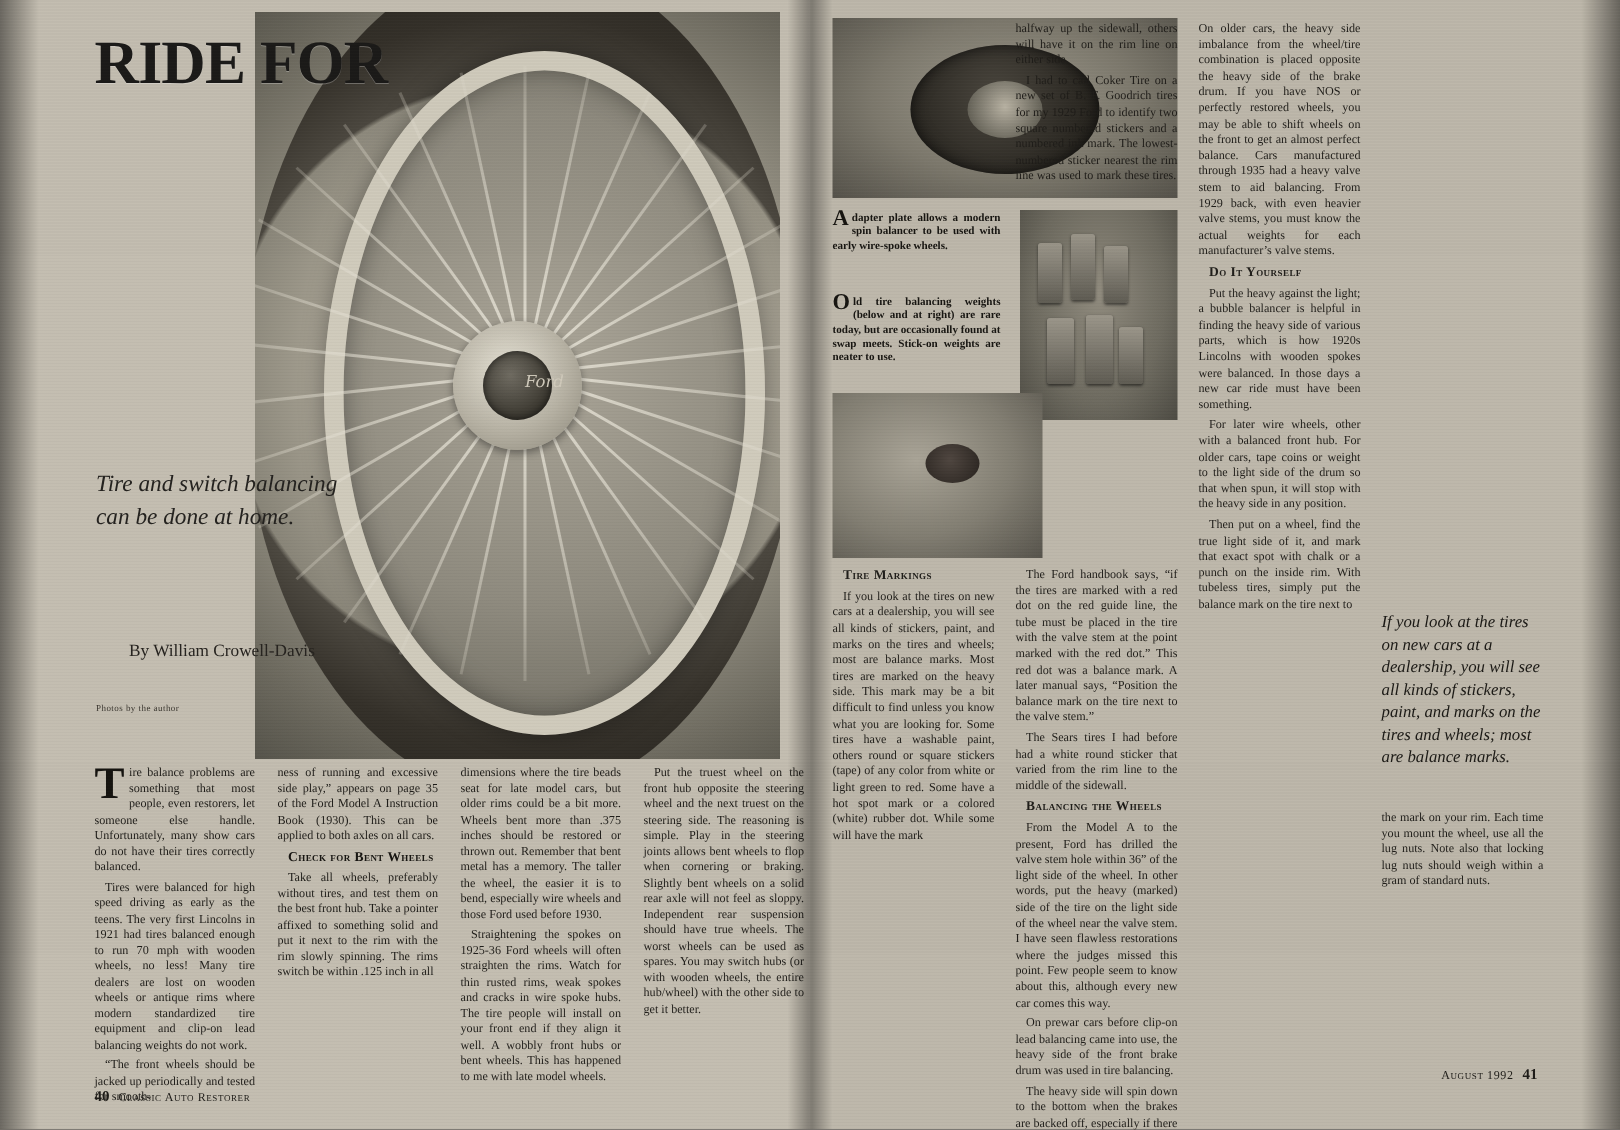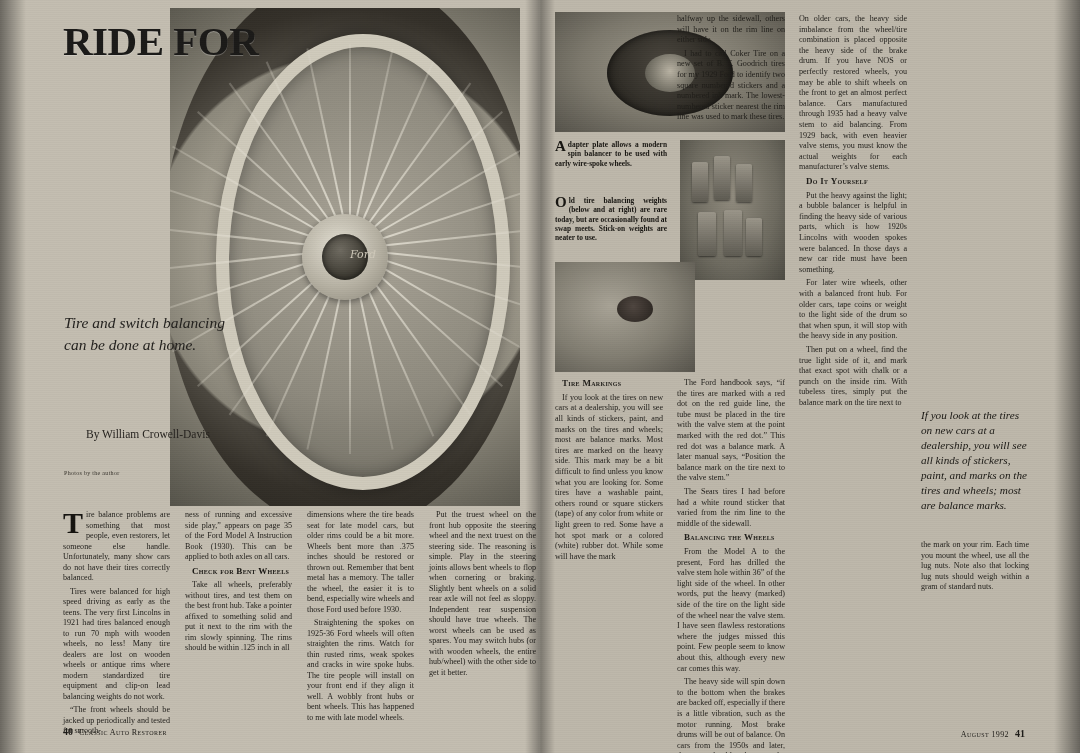--- a/index.html
+++ b/index.html
@@ -218,21 +218,21 @@
     bottom: 16px;
     z-index: 25;
     font-size: 8px;
     color: #1d1b17;
   }
   .folio-left .num { font-weight: bold; font-size: 10px; margin-right: 6px; }
   .folio-left .mag { font-variant: small-caps; letter-spacing: .4px; }
   .folio-right {
     position: absolute;
     right: 55px;
-    bottom: 14px;
+    bottom: 31px;
     z-index: 25;
     font-size: 8px;
     color: #1d1b17;
     text-align: left;
   }
   .folio-right .num { font-weight: bold; font-size: 10px; margin-left: 6px; }
   .folio-right .mag { font-variant: small-caps; letter-spacing: .4px; }
 
   
   .rcol {
@@ -396,21 +396,21 @@
 
   <div class="lcol lcol-1">
     <p class="noindent"><span class="dropcap">T</span><span>ire balance problems are something that most people, even restorers, let someone else handle. Unfortunately, many show cars do not have their tires correctly balanced.</span></p>
     <p>Tires were balanced for high speed driving as early as the teens. The very first Lincolns in 1921 had tires balanced enough to run 70 mph with wooden wheels, no less! Many tire dealers are lost on wooden wheels or antique rims where modern standardized tire equipment and clip-on lead balancing weights do not work.</p>
     <p>“The front wheels should be jacked up periodically and tested for smooth-</p>
   </div>
 
   <div class="lcol lcol-2">
     <p class="noindent">ness of running and excessive side play,” appears on page 35 of the Ford Model A Instruction Book (1930). This can be applied to both axles on all cars.</p>
     <p class="subhead">Check for Bent Wheels</p>
-    <p>Take all wheels, preferably without tires, and test them on the best front hub. Take a pointer affixed to something solid and put it next to the rim with the rim slowly spinning. The rims should be within .125 inch in all</p>
+    <p>Take all wheels, preferably without tires, and test them on the best front hub. Take a pointer affixed to something solid and put it next to the rim with the rim slowly spinning. The rims switch be within .125 inch in all</p>
   </div>
 
   <div class="lcol lcol-3">
     <p class="noindent">dimensions where the tire beads seat for late model cars, but older rims could be a bit more. Wheels bent more than .375 inches should be restored or thrown out. Remember that bent metal has a memory. The taller the wheel, the easier it is to bend, especially wire wheels and those Ford used before 1930.</p>
     <p>Straightening the spokes on 1925-36 Ford wheels will often straighten the rims. Watch for thin rusted rims, weak spokes and cracks in wire spoke hubs. The tire people will install on your front end if they align it well. A wobbly front hubs or bent wheels. This has happened to me with late model wheels.</p>
   </div>
 
   <div class="lcol lcol-4">
     <p>Put the truest wheel on the front hub opposite the steering wheel and the next truest on the steering side. The reasoning is simple. Play in the steering joints allows bent wheels to flop when cornering or braking. Slightly bent wheels on a solid rear axle will not feel as sloppy. Independent rear suspension should have true wheels. The worst wheels can be used as spares. You may switch hubs (or with wooden wheels, the entire hub/wheel) with the other side to get it better.</p>
   </div>
@@ -452,20 +452,21 @@
   <div class="rcol rcol-2" style="top:14px;height:230px;">
     <p class="noindent">halfway up the sidewall, others will have it on the rim line on either side.</p>
     <p>I had to call Coker Tire on a new set of B. F. Goodrich tires for my 1929 Ford to identify two square numbered stickers and a numbered ink mark. The lowest-numbered sticker nearest the rim line was used to mark these tires.</p>
   </div>
 
   <div class="rcol rcol-2">
     <p>The Ford handbook says, “if the tires are marked with a red dot on the red guide line, the tube must be placed in the tire with the valve stem at the point marked with the red dot.” This red dot was a balance mark. A later manual says, “Position the balance mark on the tire next to the valve stem.”</p>
     <p>The Sears tires I had before had a white round sticker that varied from the rim line to the middle of the sidewall.</p>
     <p class="smallcaps-head">Balancing the Wheels</p>
     <p>From the Model A to the present, Ford has drilled the valve stem hole within 36” of the light side of the wheel. In other words, put the heavy (marked) side of the tire on the light side of the wheel near the valve stem. I have seen flawless restorations where the judges missed this point. Few people seem to know about this, although every new car comes this way.</p>
+    <p>On prewar cars before clip-on lead balancing came into use, the heavy side of the front brake drum was used in tire balancing.</p>
     <p>The heavy side will spin down to the bottom when the brakes are backed off, especially if there is a little vibration, such as the motor running. Most brake drums will be out of balance. On cars from the 1950s and later, drums should be strobe balanced. If the hubs aren’t balanced, you must balance them with the wheels each time a tire is rotated or repaired. Tire rotation is useless unless you have perfectly restored or NOS wheels and strobe balanced brake drums.</p>
   </div>
 
   <div class="rcol rcol-3">
     <p class="noindent">On older cars, the heavy side imbalance from the wheel/tire combination is placed opposite the heavy side of the brake drum. If you have NOS or perfectly restored wheels, you may be able to shift wheels on the front to get an almost perfect balance. Cars manufactured through 1935 had a heavy valve stem to aid balancing. From 1929 back, with even heavier valve stems, you must know the actual weights for each manufacturer’s valve stems.</p>
     <p class="smallcaps-head">Do It Yourself</p>
     <p>Put the heavy against the light; a bubble balancer is helpful in finding the heavy side of various parts, which is how 1920s Lincolns with wooden spokes were balanced. In those days a new car ride must have been something.</p>
     <p>For later wire wheels, other with a balanced front hub. For older cars, tape coins or weight to the light side of the drum so that when spun, it will stop with the heavy side in any position.</p>
     <p>Then put on a wheel, find the true light side of it, and mark that exact spot with chalk or a punch on the inside rim. With tubeless tires, simply put the balance mark on the tire next to</p>
   </div>

